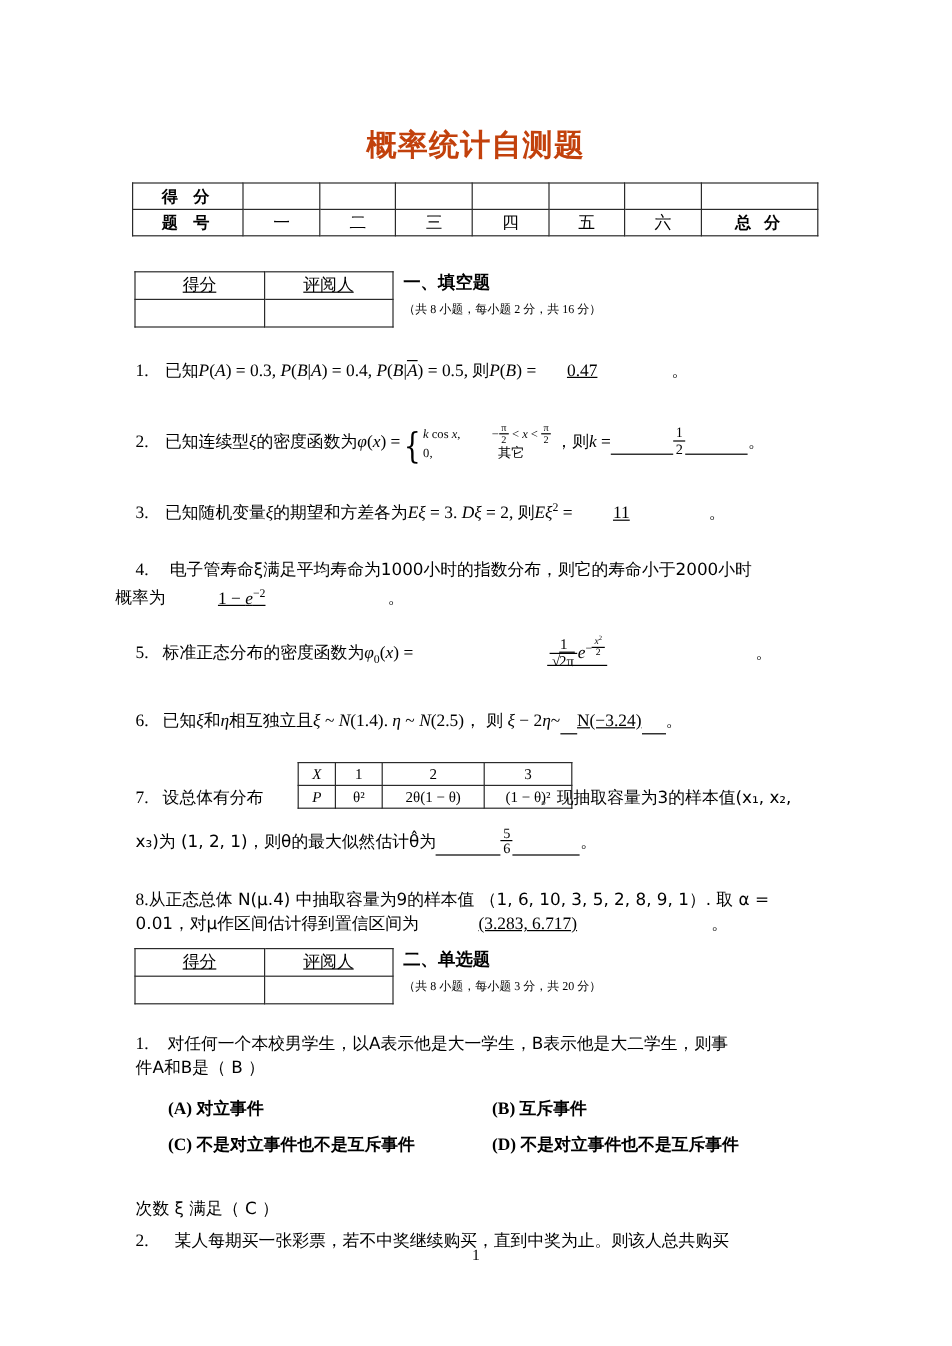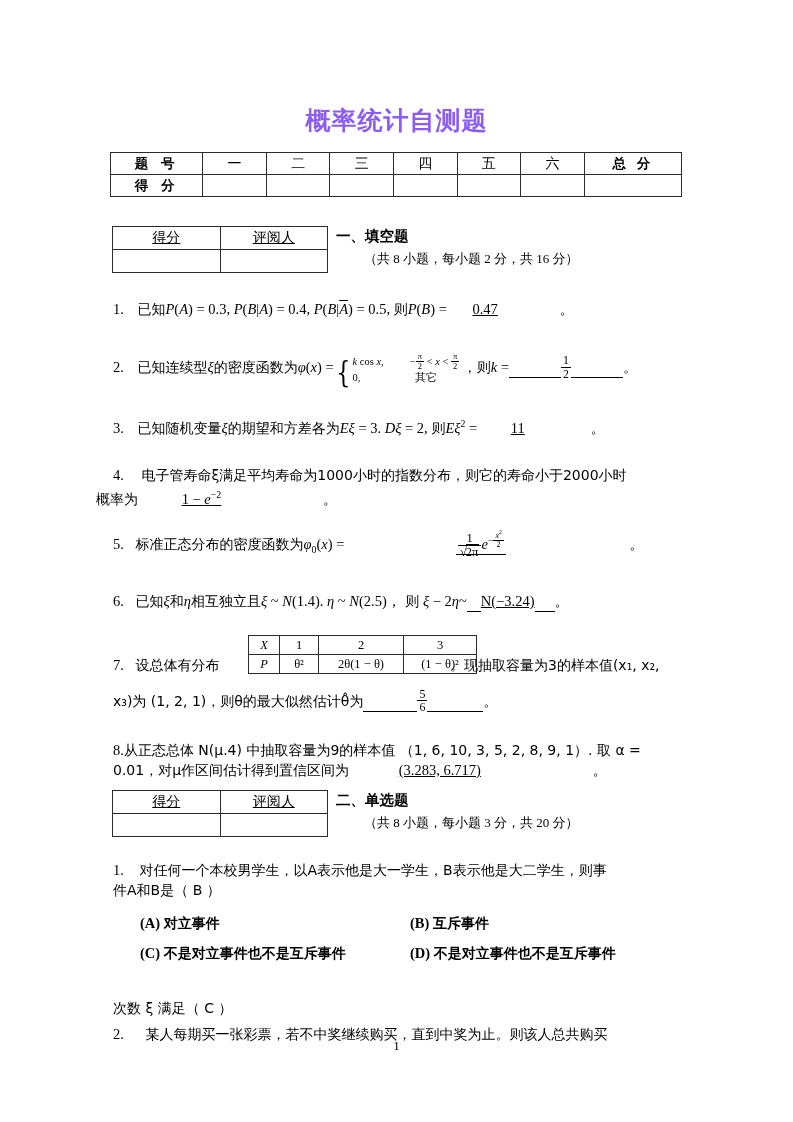--- a/index.html
+++ b/index.html
@@ -25,21 +25,21 @@
   
   .doc-title {
     position: absolute;
     left: 0; top: 104px;
     width: 793px;
     text-align: center;
     font-family: "DejaVu Sans", "Liberation Sans", sans-serif;
     font-size: 25px;
     font-weight: bold;
     letter-spacing: 1px;
-    color: #8b5cf6;
+    color: #c2410c;
   }
 
   
   table.grid {
     border-collapse: collapse;
     border: 1px solid #2b2b2b;
   }
   table.grid td, table.grid th {
     border: 1px solid #2b2b2b;
     padding: 0;
@@ -105,24 +105,23 @@
     left: 336px;
   }
   .section-title {
     font-family: "DejaVu Sans", "Liberation Sans", sans-serif;
     font-size: 14.5px;
     font-weight: bold;
     line-height: 20px;
   }
   .section-sub {
     font-family: "Liberation Serif", serif;
-    font-size: 13px;
+    font-size: 10px;
     line-height: 22px;
     margin-top: 2px;
-    margin-left: 28px;
   }
 
   
   .q {
     position: absolute;
     font-size: 14.5px;
     line-height: 20px;
     font-family: "Liberation Serif", "DejaVu Serif", serif;
   }
   .cn {
@@ -232,39 +231,39 @@
 <body>
 
 <div class="page">
 
   <div class="doc-title">概率统计自测题</div>
 
   <div class="scoretable-wrap">
     <table class="grid scoretable">
       <tbody>
           <tr>
+        <td class="lbl">得 分</td>
+        <td class="num"></td>
+        <td class="num"></td>
+        <td class="num"></td>
+        <td class="num"></td>
+        <td class="num"></td>
+        <td class="num"></td>
+        <td class="total"></td>
+      </tr>
+      <tr>
         <td class="lbl">题 号</td>
         <td class="num">一</td>
         <td class="num">二</td>
         <td class="num">三</td>
         <td class="num">四</td>
         <td class="num">五</td>
         <td class="num">六</td>
         <td class="total">总 分</td>
       </tr>
-      <tr>
-        <td class="lbl">得 分</td>
-        <td class="num"></td>
-        <td class="num"></td>
-        <td class="num"></td>
-        <td class="num"></td>
-        <td class="num"></td>
-        <td class="num"></td>
-        <td class="total"></td>
-      </tr>
     </tbody>
       </table>
   </div>
 
   <div class="section-block" style="top:226px;">
     <table class="marker">
       <tbody>
           <tr>
         <td>得分</td>
         <td>评阅人</td>

